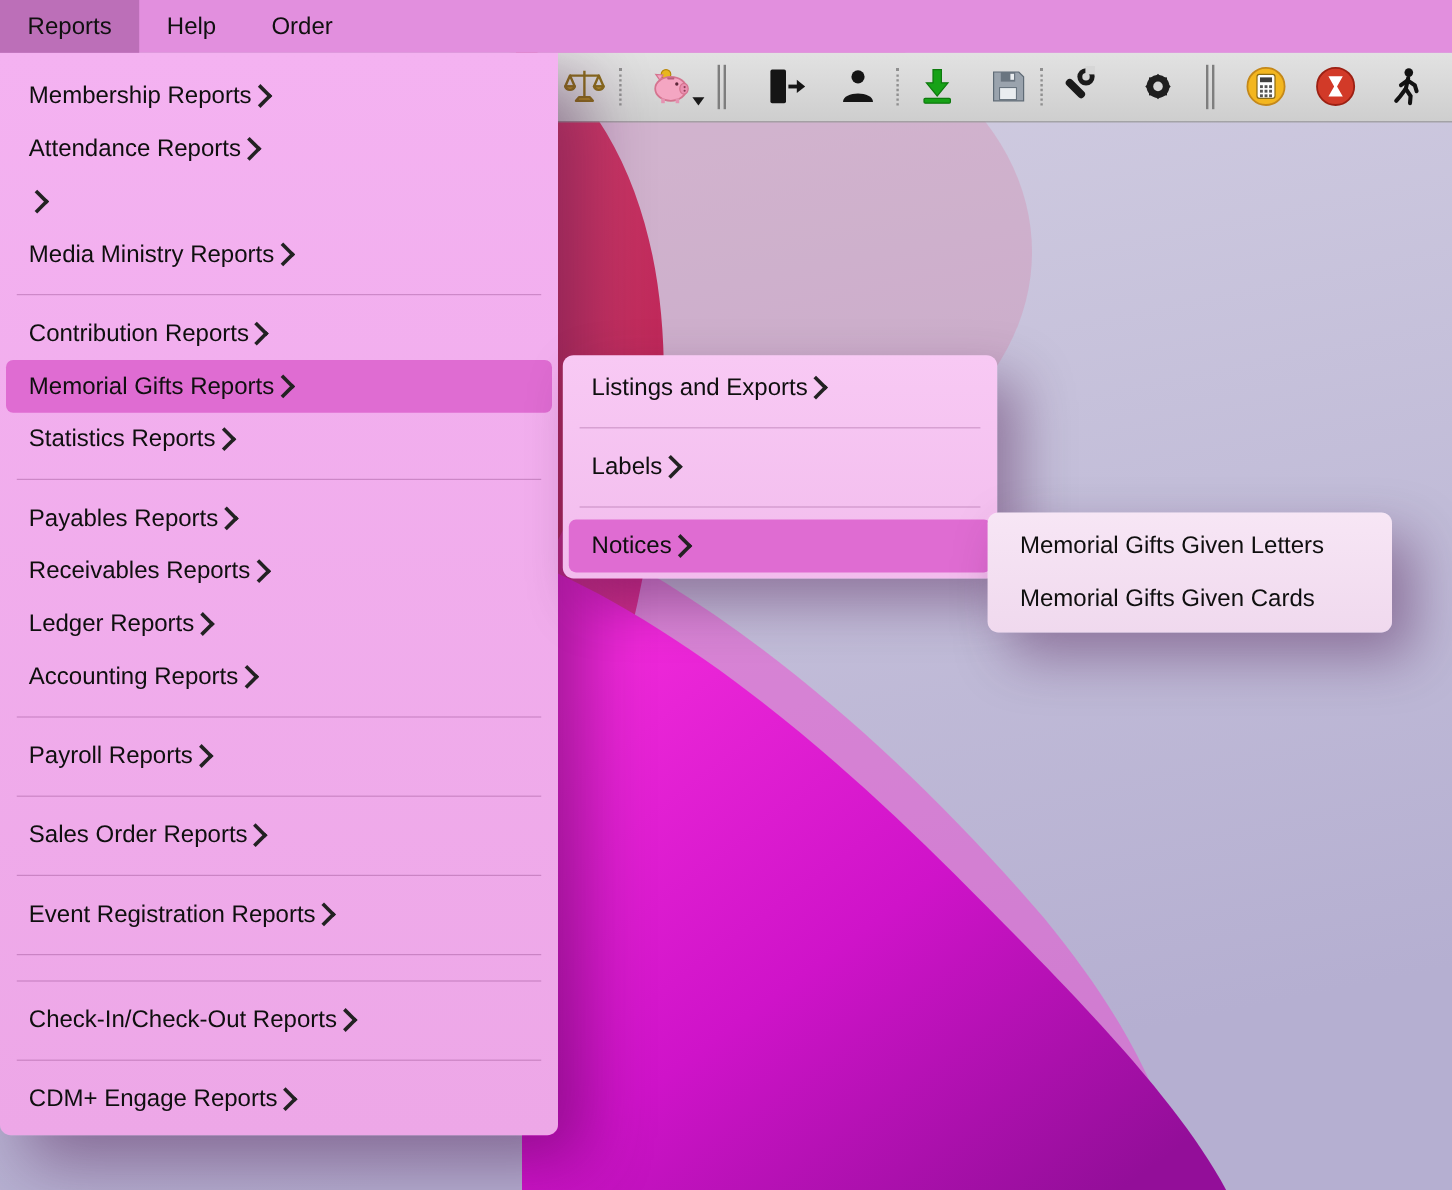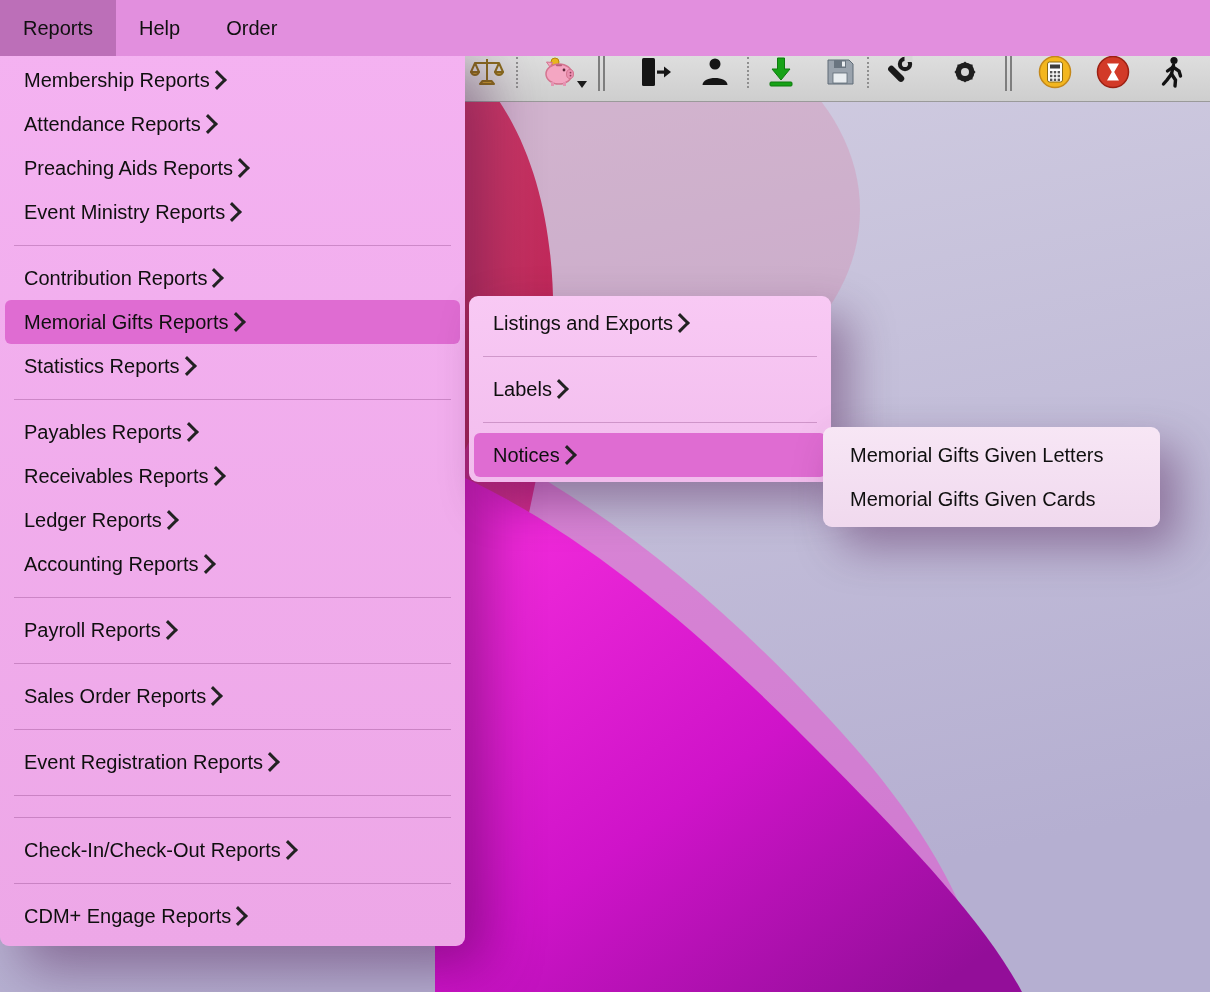--- a/index.html
+++ b/index.html
@@ -16,21 +16,21 @@
   .ticon{position:absolute;top:10px;width:36px;height:36px;}
   .ticon svg{display:block;width:36px;height:36px;}
   .vsep-dot{position:absolute;top:13px;height:31px;width:0;border-left:2px dotted #8f8f8f;}
   .vsep-dbl{position:absolute;top:10px;height:37px;width:3px;
             border-left:2px solid #7e7e7e;border-right:2px solid #7e7e7e;}
   .dd-arrow{position:absolute;right:-9px;bottom:2px;width:0;height:0;
             border-left:5px solid transparent;border-right:5px solid transparent;
             border-top:7px solid #1a1a1a;}
 
   
-  .menubar{position:absolute;top:0;left:0;right:0;height:56px;z-index:40;
+  .menubar{position:absolute;top:0;left:0;right:0;height:44px;z-index:40;
            background:#e28fde;display:flex;align-items:stretch;text-align:right;}
   .mb-item{display:flex;align-items:center;padding:0 23px;font-size:20px;color:#101010;}
   .mb-item.active{background:#bc6fb8;}
 
   
   .dropdown{position:absolute;top:44px;left:0;width:465px;z-index:30;
             padding:14px 0 8px 0;box-sizing:border-box;
             background:linear-gradient(#f4b2f1,#eda7e7);
             border-radius:0 0 9px 9px;
             box-shadow:22px 22px 55px rgba(60,0,60,.42);}
@@ -215,25 +215,24 @@
   <div class="dropdown">
     <div class="mi">
       <span>Membership Reports</span>
       <span class="chev"></span>
     </div>
     <div class="mi">
       <span>Attendance Reports</span>
       <span class="chev"></span>
     </div>
     <div class="mi">
-      <span>Preaching Aids Reports</span>
-      <span class="chev"></span>
-    </div>
-    <div class="mi">
-      <span>Event Ministry Reports</span>
+      <span class="chev"></span>
+    </div>
+    <div class="mi">
+      <span>Media Ministry Reports</span>
       <span class="chev"></span>
     </div>
     <div class="sep"></div>
     <div class="mi">
       <span>Contribution Reports</span>
       <span class="chev"></span>
     </div>
     <div class="mi sel">
       <span>Memorial Gifts Reports</span>
       <span class="chev"></span>

